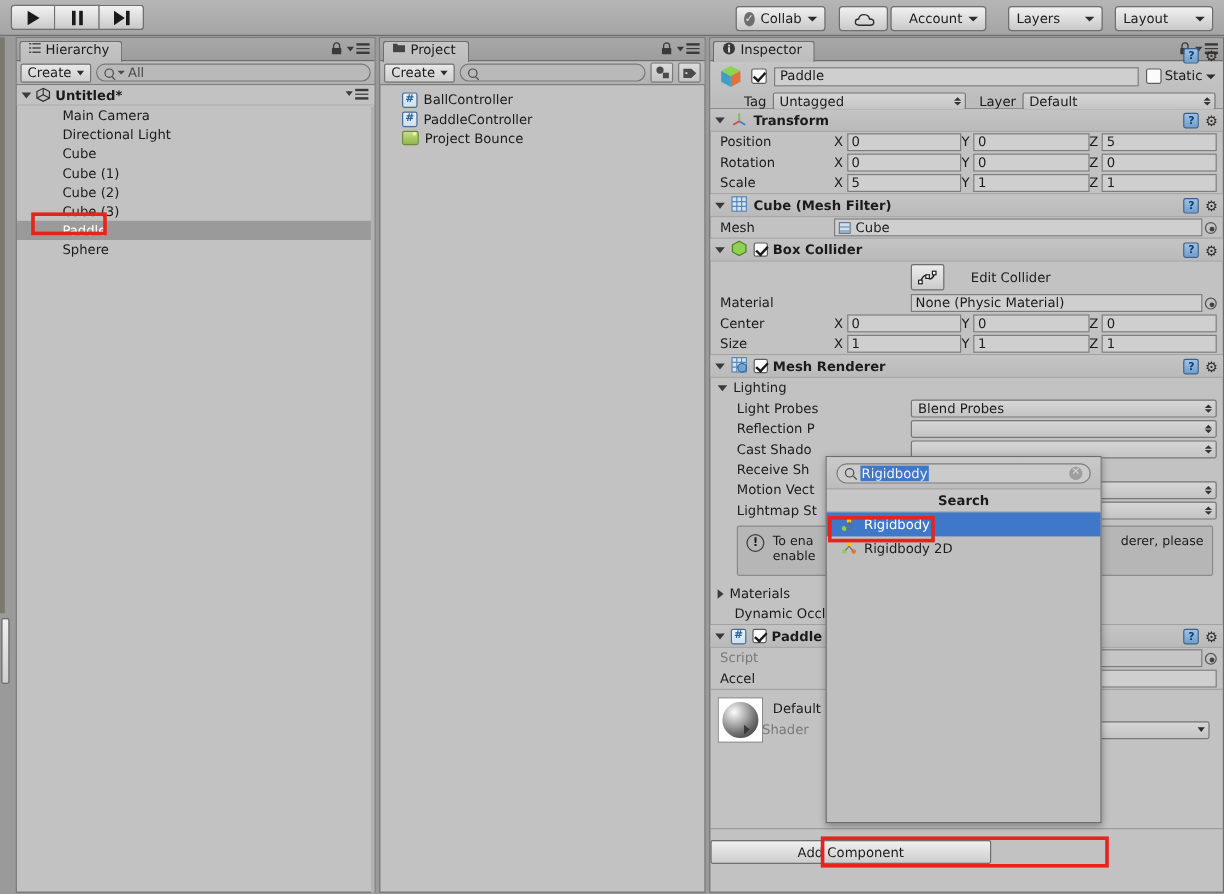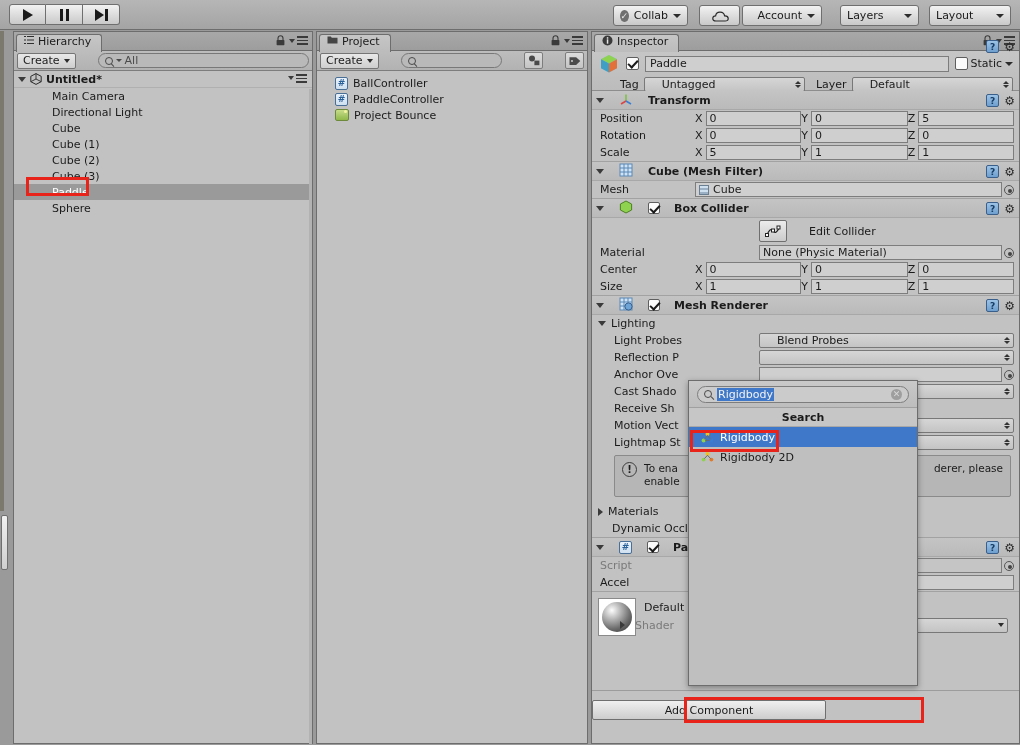--- a/index.html
+++ b/index.html
@@ -77,21 +77,21 @@
     font-size:11px; cursor:pointer;
   }
   .tabicons { position:absolute; right:4px; top:3px; display:flex; align-items:center; gap:4px; }
   .lockicon { width:9px;height:11px;position:relative; }
   .burger { display:flex; align-items:center; gap:2px; cursor:pointer; }
   .burger .bl { display:flex; flex-direction:column; gap:2px; }
   .burger .bl i { display:block; width:11px; height:1.5px; background:#3a3a3a; }
   .burger .bc { width:0;height:0;border-left:3.5px solid transparent;border-right:3.5px solid transparent;border-top:4px solid #3a3a3a; }
 
   .subbar {
-    height:20px; display:flex; align-items:center; gap:22px;
+    height:20px; display:flex; align-items:center; gap:4px;
     padding:0 3px;
     background:linear-gradient(#bdbdbd,#b2b2b2);
     border-bottom:1px solid #7d7d7d;
   }
   .create-btn {
     height:16px; padding:0 5px;
     background:linear-gradient(#e8e8e8,#cecece);
     border:1px solid #757575; border-radius:2px;
     display:flex; align-items:center; gap:4px; font-size:11px; cursor:pointer;
   }
@@ -137,30 +137,30 @@
     flex:1; height:16px; background:#cfcfcf; border:1px solid #7d7d7d;
     display:flex; align-items:center; padding:0 4px; font-size:11px;
   }
   .static-box { display:flex; align-items:center; gap:3px; }
   .insp-row2 { display:flex; align-items:center; gap:5px; height:16px; margin-top:4px; padding-left:22px;}
   .lbl { font-size:11px; color:#1b1b1b; }
   .dd {
     height:15px; background:linear-gradient(#d6d6d6,#c4c4c4);
     border:1px solid #787878; border-radius:2px;
     display:flex; align-items:center; justify-content:space-between;
-    padding:0 3px 0 17px; font-size:11px; cursor:pointer;
+    padding:0 3px 0 5px; font-size:11px; cursor:pointer;
   }
   .updown { display:flex; flex-direction:column; gap:1px; align-items:center; }
   .updown i:first-child { width:0;height:0;border-left:3px solid transparent;border-right:3px solid transparent;border-bottom:3.5px solid #333; }
   .updown i:last-child { width:0;height:0;border-left:3px solid transparent;border-right:3px solid transparent;border-top:3.5px solid #333; }
 
   
   .comp { border-bottom:1px solid #a2a2a2; }
   .comp-head {
-    height:19px; display:flex; align-items:center; gap:15px; padding-left:4px;
+    height:19px; display:flex; align-items:center; gap:5px; padding-left:4px;
     background:linear-gradient(#c4c4c4,#bababa);
     border-bottom:1px solid #a8a8a8; position:relative;
   }
   .comp-title { font-weight:bold; font-size:11px; }
   .comp-tools { position:absolute; right:4px; top:3px; display:flex; align-items:center; gap:5px; }
   .help-icon { width:13px;height:13px;border:1px solid #3a5f8a;border-radius:2px;background:linear-gradient(#9dc3e6,#6e9fce);
                color:#163d66;font-size:9px;display:flex;align-items:center;justify-content:center;font-weight:bold;cursor:pointer;}
   .gear { font-size:12px; color:#2b2b2b; cursor:pointer; line-height:1; }
   .prop-row { height:17px; display:flex; align-items:center; padding-left:8px; }
   .prop-label { width:95px; font-size:11px; flex:none; }
@@ -775,27 +775,20 @@
         <span class="prop-label" style="width:145px;">Reflection P</span>
         <span class="dd" style="flex:1;margin-right:5px;">
           <span></span>
           <span class="updown">
               <i></i>
               <i></i>
             </span>
         </span>
       </div>
       <div class="prop-row indent1">
-        <span class="prop-label" style="width:145px;">Anchor Ove</span>
-        <span class="objfield">
-          <span></span>
-        </span>
-        <span class="radio-o"></span>
-      </div>
-      <div class="prop-row indent1">
         <span class="prop-label" style="width:145px;">Cast Shado</span>
         <span class="dd" style="flex:1;margin-right:5px;">
           <span></span>
           <span class="updown">
               <i></i>
               <i></i>
             </span>
         </span>
       </div>
       <div class="prop-row indent1">

